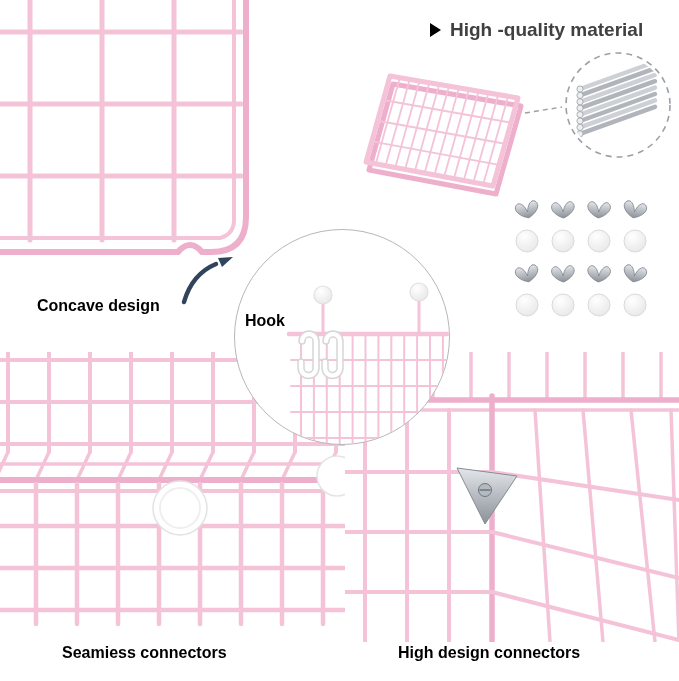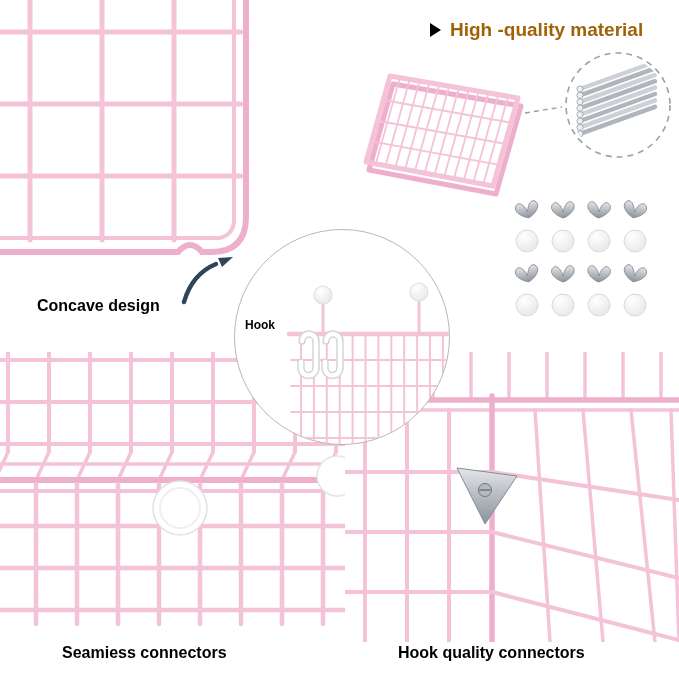--- a/index.html
+++ b/index.html
@@ -4,25 +4,25 @@
 <style>
   html,body{margin:0;padding:0;background:#ffffff;}
   #canvas{position:relative;width:679px;height:681px;background:#ffffff;overflow:hidden;
           font-family:"Liberation Sans",sans-serif;}
   .abs{position:absolute;}
   svg.abs{left:0;top:0;}
   .label{position:absolute;color:#000;font-weight:bold;white-space:nowrap;z-index:4;}
   .size-18{font-size:16px;}
   #title-row{position:absolute;left:430px;top:19px;display:flex;align-items:center;gap:9px;z-index:4;}
   #title-triangle{width:0;height:0;border-left:11px solid #000;border-top:7px solid transparent;border-bottom:7px solid transparent;}
-  #title-text{font-size:19px;font-weight:bold;color:#a16207;}
+  #title-text{font-size:19px;font-weight:bold;color:#404040;}
   #center-circle{position:absolute;left:234px;top:229px;width:214px;height:214px;border-radius:50%;
                  background:#fff;border:1.5px solid #b7b7b7;overflow:hidden;z-index:5;}
   #center-circle svg{position:absolute;left:0;top:0;}
-  #hook-label{position:absolute;left:10px;top:88px;font-size:12px;}
+  #hook-label{position:absolute;left:10px;top:82px;font-size:16px;}
 </style>
 </head>
 <body>
 
 <div id="canvas">
 
   <svg id="svg-tl" class="abs" style="left:0;top:0" width="345" height="345">
       <line x1="30" y1="0" x2="30" y2="240" stroke="#f4c3d8" stroke-width="5" stroke-linecap="round"></line>
       <line x1="102" y1="0" x2="102" y2="240" stroke="#f4c3d8" stroke-width="5" stroke-linecap="round"></line>
       <line x1="174" y1="0" x2="174" y2="240" stroke="#f4c3d8" stroke-width="5" stroke-linecap="round"></line>
@@ -195,21 +195,21 @@
       <line x1="190" y1="58" x2="205" y2="290" stroke="#f4c3d8" stroke-width="3.5" stroke-linecap="round"></line>
       <line x1="238" y1="58" x2="258" y2="290" stroke="#f4c3d8" stroke-width="3.5" stroke-linecap="round"></line>
       <line x1="286" y1="58" x2="310" y2="290" stroke="#f4c3d8" stroke-width="3.5" stroke-linecap="round"></line>
       <line x1="326" y1="58" x2="334" y2="290" stroke="#f4c3d8" stroke-width="3.5" stroke-linecap="round"></line>
       <g>
         <polygon points="112,116 172,124 140,172" fill="url(#metalGrad)" stroke="#858b93" stroke-width="1"></polygon>
         <circle cx="140" cy="138" r="6.5" fill="#b4bac1" stroke="#6f757d" stroke-width="1"></circle>
         <line x1="135" y1="138" x2="145" y2="138" stroke="#6f757d" stroke-width="1.5" stroke-linecap="round"></line>
       </g>
     </svg>
-  <div class="label size-18" style="left:398px;top:644px;">Hook quality connectors</div>
+  <div class="label size-18" style="left:398px;top:644px;">High design connectors</div>
 
   <div id="center-circle">
     <svg id="svg-center" width="214" height="214">
         <line x1="66" y1="104" x2="66" y2="214" stroke="#f4c3d8" stroke-width="2" stroke-linecap="round"></line>
         <line x1="78.9" y1="104" x2="78.9" y2="214" stroke="#f4c3d8" stroke-width="2" stroke-linecap="round"></line>
         <line x1="91.80000000000001" y1="104" x2="91.80000000000001" y2="214" stroke="#f4c3d8" stroke-width="2" stroke-linecap="round"></line>
         <line x1="104.70000000000002" y1="104" x2="104.70000000000002" y2="214" stroke="#f4c3d8" stroke-width="2" stroke-linecap="round"></line>
         <line x1="117.60000000000002" y1="104" x2="117.60000000000002" y2="214" stroke="#f4c3d8" stroke-width="2" stroke-linecap="round"></line>
         <line x1="130.50000000000003" y1="104" x2="130.50000000000003" y2="214" stroke="#f4c3d8" stroke-width="2" stroke-linecap="round"></line>
         <line x1="143.40000000000003" y1="104" x2="143.40000000000003" y2="214" stroke="#f4c3d8" stroke-width="2" stroke-linecap="round"></line>

